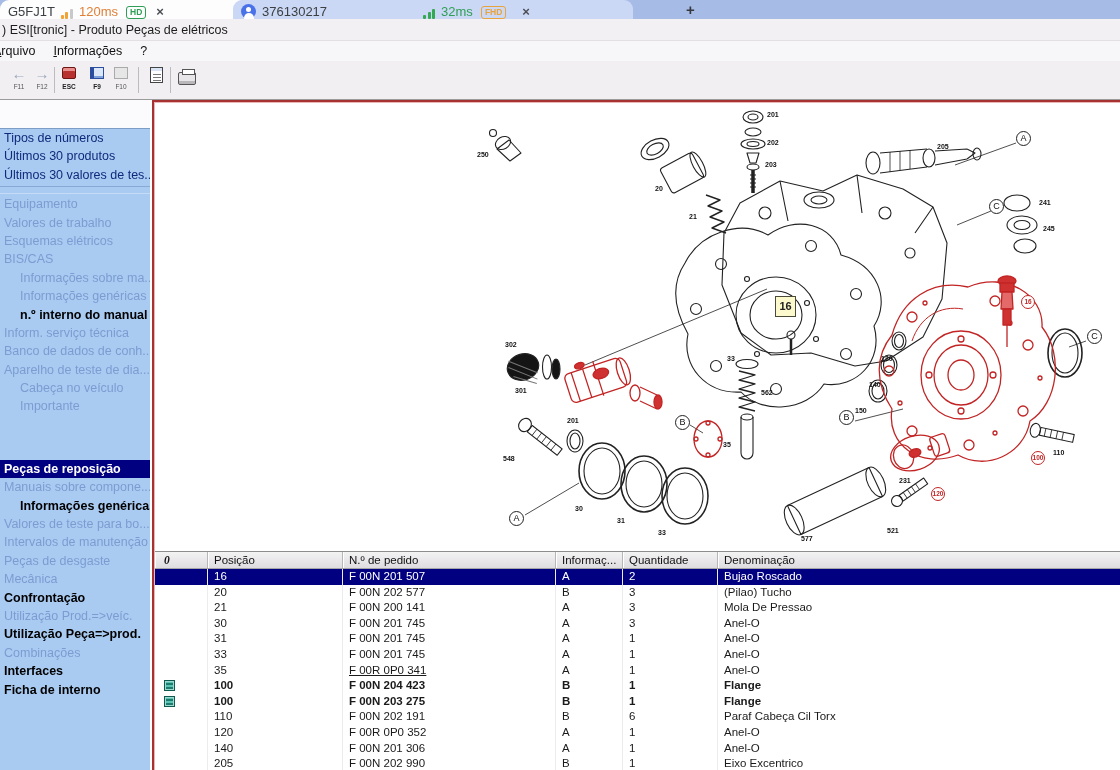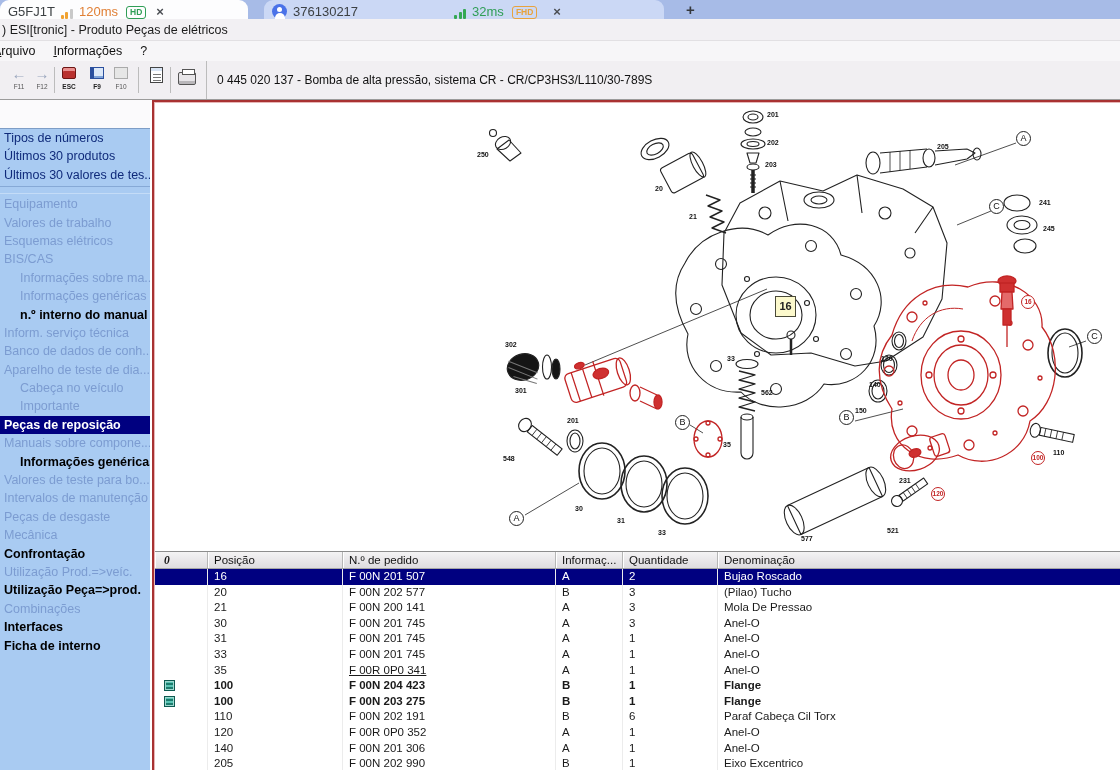--- a/index.html
+++ b/index.html
@@ -4,21 +4,21 @@
 <style>
   * { margin:0; padding:0; box-sizing:border-box; }
   html,body { width:1120px; height:770px; overflow:hidden; background:#fff;
               font-family:"Liberation Sans", sans-serif; }
 
   
   #topbar { position:absolute; left:0; top:0; width:1120px; height:19px; background:#a7bbe7; }
   .btab { position:absolute; top:0; height:19px; display:flex; align-items:flex-end; gap:6px;
           padding:0 8px; border-radius:9px 9px 0 0; font-size:13px; color:#3c4043; }
   #btab1 { left:0; width:248px; background:#fdfdfe; }
-  #btab2 { left:264px; width:400px; background:#cbd8f5; }
+  #btab2 { left:233px; width:400px; background:#cbd8f5; }
   .tab-title { white-space:nowrap; overflow:hidden; }
   .lat-orange { color:#e07f35; font-size:13px; }
   .lat-green  { color:#2f9e56; font-size:13px; }
   .badge { font-size:8.5px; font-weight:bold; border-radius:3px; padding:0 3px; line-height:11px; margin-left:2px; }
   .badge-hd  { color:#2f9e56; border:1.5px solid #2f9e56; }
   .badge-fhd { color:#e8a33d; border:1.5px solid #e8a33d; }
   .tab-x { color:#4a4d52; font-size:13px; font-weight:bold; margin-left:4px; }
   .avatar { width:15px; height:15px; border-radius:50%; background:#4a72e8; position:relative; flex:0 0 15px; }
   .avatar::before { content:""; position:absolute; left:5px; top:3px; width:5px; height:5px; border-radius:50%; background:#fff; }
   .avatar::after  { content:""; position:absolute; left:2.5px; top:9px; width:10px; height:6px; border-radius:5px 5px 0 0; background:#fff; }
@@ -63,21 +63,21 @@
   .side-tab { position:absolute; border:1px solid #9a9a9a; border-bottom:none; border-radius:3px 3px 0 0;
               display:flex; align-items:center; justify-content:center; }
   #side-tab1 { left:2px; top:104px; width:34px; height:24px; background:#eceaed; }
   #side-tab2 { left:40px; top:100px; width:42px; height:28px; background:#f2f7ff; border-color:#6f7f96; }
   #sidebar { position:absolute; left:0; top:128px; width:150px; height:642px; background:#a9cbf2;
              border-top:1px solid #7e9dc6; font-size:12.5px; overflow:hidden; }
   .s-item { height:18.4px; line-height:18.4px; padding-left:4px; white-space:nowrap; overflow:hidden; }
   .s-link { color:#0f2a7a; }
   .s-dis  { color:#7c9cd1; }
   .s-on   { color:#000; font-weight:600; }
-  .s-sel  { background:#000080; color:#fff; font-weight:600; }
+  .s-sel  { background:#000080; color:#fff; font-weight:600;margin-top:44px; }
   .s-ind  { padding-left:20px; }
   .s-div  { height:8px; border-top:1px solid #86a9d6; border-bottom:1px solid #c4dcf7; margin:2px 0 1px 0; }
 
   
   #mainpanel { position:absolute; left:152px; top:100px; width:980px; height:672px; background:#fff;
                border:2px solid #a83232; box-shadow:inset 0 0 0 1px #e7b6b6; }
   #diagram { position:absolute; left:1px; top:1px; width:964px; height:446px; background:#fff; overflow:hidden; }
   .dlab { position:absolute; font-size:7px; font-weight:bold; color:#111; white-space:nowrap; }
   .dlab.lc { width:15px; height:15px; border:1.2px solid #222; border-radius:50%; font-size:9px;
              font-weight:normal; text-align:center; line-height:12.5px; color:#111; background:#fff; }
@@ -164,23 +164,20 @@
     <span class="glyph"><span class="f10-ico"></span></span>
     <span class="key">F10</span>
   </div>
   <div class="tsep" style="left:138px"></div>
   <div class="tbtn" style="left:145px">
     <span class="glyph" style="padding-top:2px"><span class="doc-ico"></span></span>
   </div>
   <div class="tsep" style="left:170px"></div>
   <div class="tbtn" style="left:176px">
     <span class="glyph" style="padding-top:6px"><span class="prn-ico"></span></span>
-  </div>
-  <div id="tb-product">
-    <span>0 445 020 137 - Bomba de alta pressão, sistema CR - CR/CP3HS3/L110/30-789S</span>
   </div>
 </div>
 
 <div id="tabrow">
   <div class="side-tab" id="side-tab1">
     <svg width="22" height="13" viewBox="0 0 22 13">
       <path d="M1,9 Q2,5 6,5 L8,2 H15 L17,5 Q21,5 21,9 L21,11 H1 Z" fill="#1c3fae"></path>
       <rect x="9" y="3.5" width="3" height="2.5" fill="#cfe0ff"></rect>
       <rect x="13" y="3.5" width="2.6" height="2.5" fill="#cfe0ff"></rect>
       <circle cx="6" cy="11" r="1.8" fill="#10235f"></circle>

